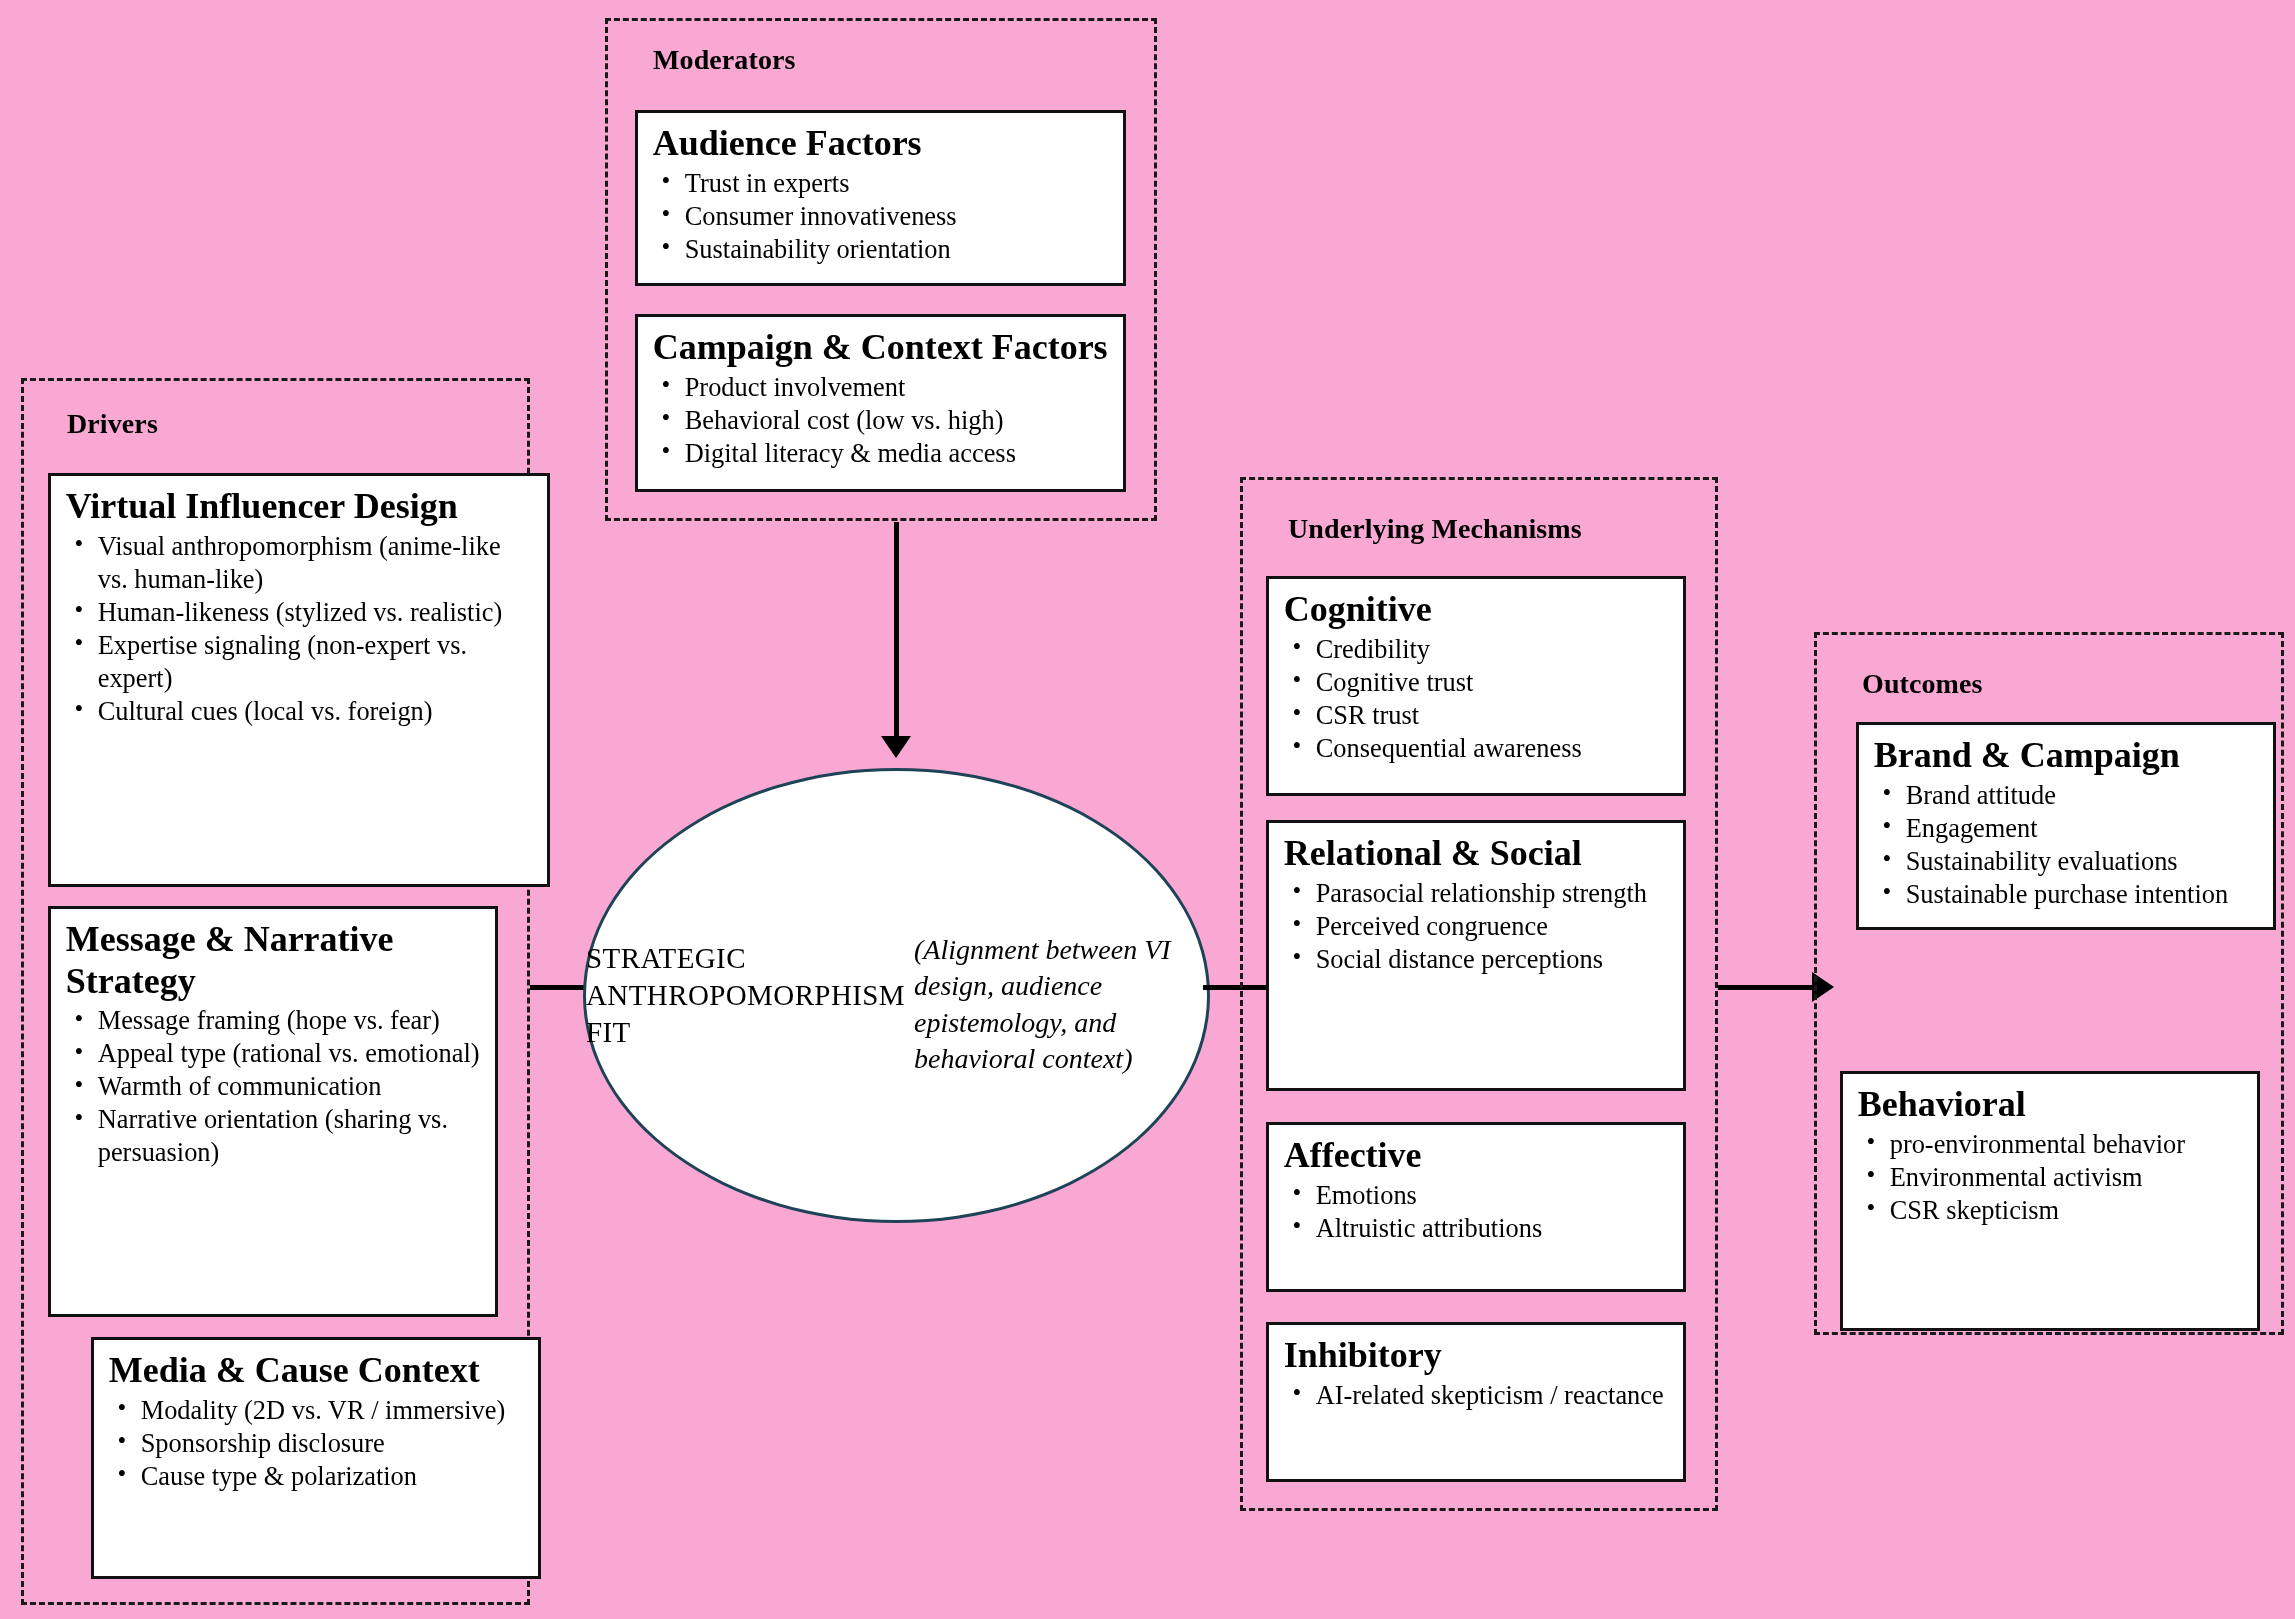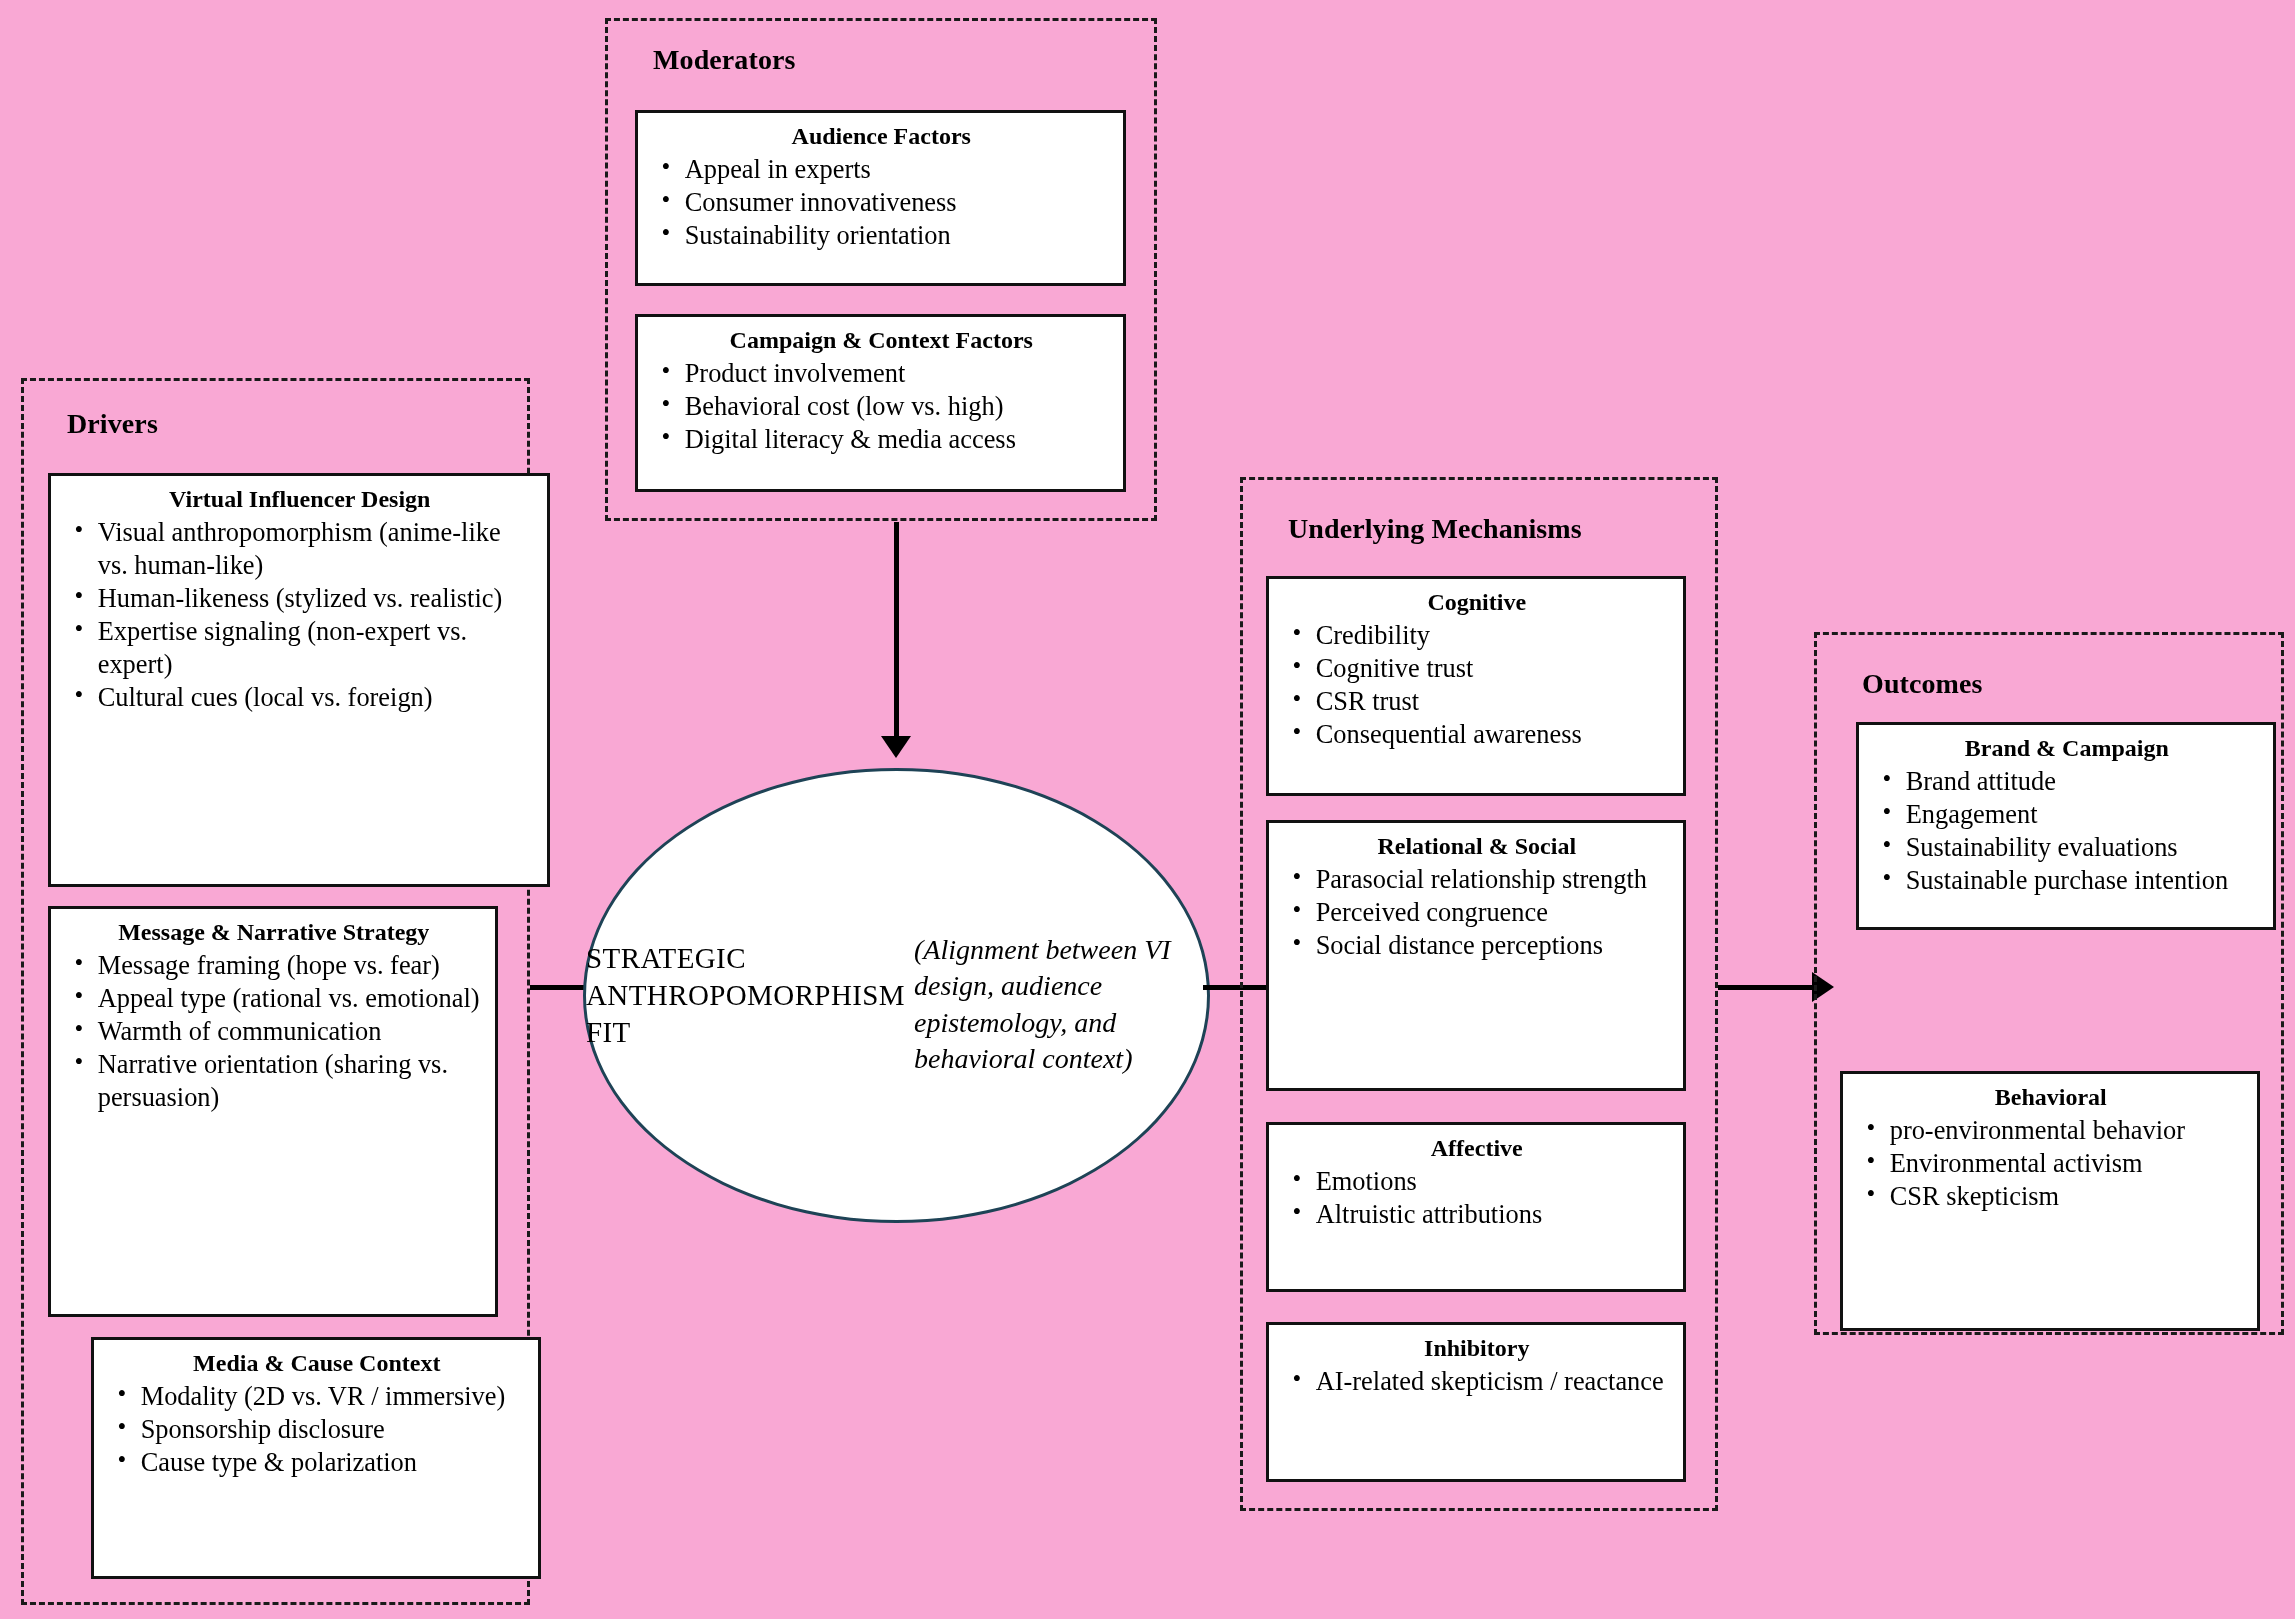--- a/index.html
+++ b/index.html
@@ -37,24 +37,23 @@
   
   .box {
     position: absolute;
     box-sizing: border-box;
     border: 3.7px solid #111111;
     background: #ffffff;
     padding: 10.3px 13.2px 10.3px 14.7px;
   }
   .box-title {
     font-weight: bold;
-    font-size: 24px;
+    font-size: 36px;
     line-height: 1.16;
     margin: 0 0 1.5px 0;
-    text-align: center;
   }
   .box ul {
     list-style: none;
     margin: 0;
     padding: 0;
   }
   .box li {
     position: relative;
     font-size: 26.4px;
     line-height: 1.25;
@@ -140,21 +139,21 @@
 
 <div id="canvas">
 
   <div class="dashed-group" style="left:605px; top:18.3px; width:552px; height:503px;">
   </div>
   <div class="group-title" style="left:653px; top:45px;">Moderators</div>
 
   <div class="box" style="left:635px; top:110px; width:491px; height:176px;">
     <div class="box-title">Audience Factors</div>
     <ul>
-      <li><span class="bullet">•</span><span>Appeal in experts</span></li>
+      <li><span class="bullet">•</span><span>Trust in experts</span></li>
       <li><span class="bullet">•</span><span>Consumer innovativeness</span></li>
       <li><span class="bullet">•</span><span>Sustainability orientation</span></li>
     </ul>
   </div>
 
   <div class="box" style="left:635px; top:314px; width:491px; height:178px;">
     <div class="box-title">Campaign &amp; Context Factors</div>
     <ul>
       <li><span class="bullet">•</span><span>Product involvement</span></li>
       <li><span class="bullet">•</span><span>Behavioral cost (low vs. high)</span></li>

